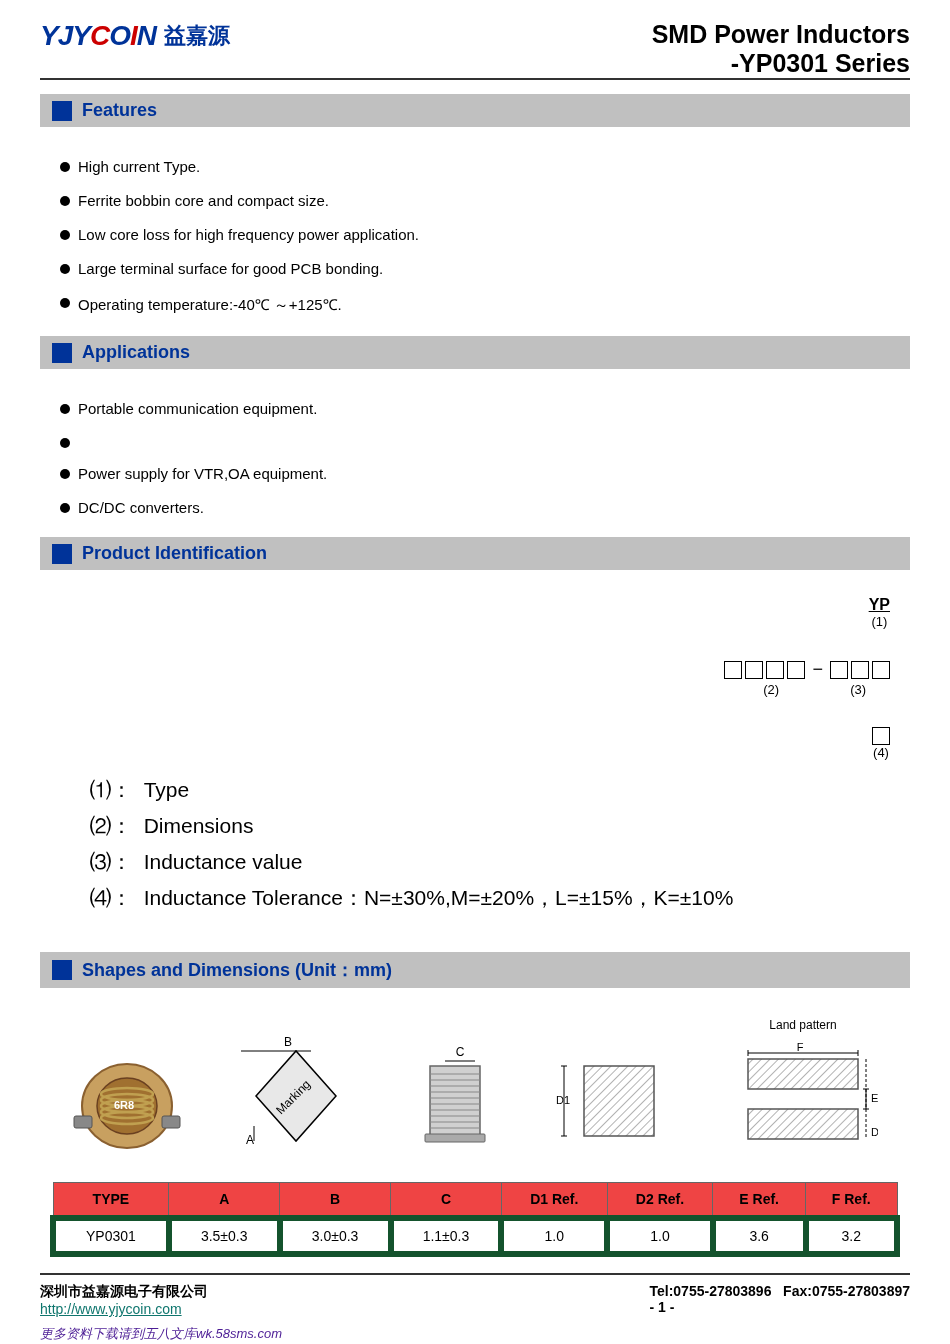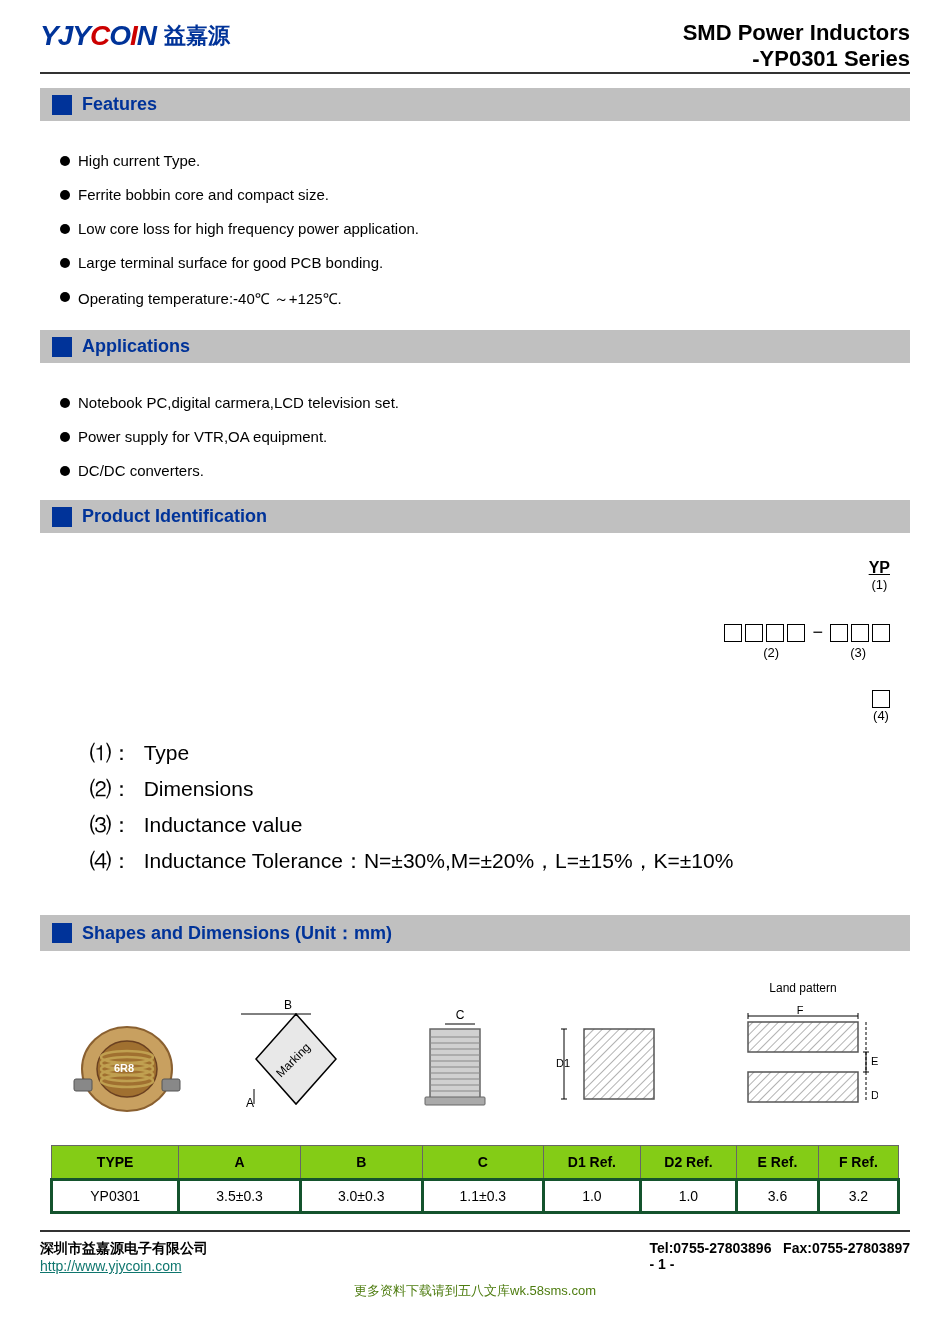--- a/index.html
+++ b/index.html
@@ -36,21 +36,21 @@
     .logo-yjy span.y1 { color: #003399; }
     .logo-chinese {
       font-size: 22px;
       font-weight: bold;
       color: #003399;
     }
     .header-title {
       text-align: right;
     }
     .header-title h1 {
-      font-size: 22px;
+      font-size: 25px;
       font-weight: bold;
       color: #000;
     }
 
     
     .section-header {
       background: #c0c0c0;
       padding: 6px 12px;
       margin-bottom: 10px;
       margin-top: 6px;
@@ -125,28 +125,28 @@
     }
 
     
     .dim-table {
       width: 100%;
       border-collapse: collapse;
       margin-top: 10px;
       font-size: 14px;
     }
     .dim-table th {
-      background: #84cc16;
+      background: #ef4444;
       border: 1px solid #666;
-      padding: 8px 3px;
+      padding: 8px 10px;
       font-weight: bold;
       text-align: center;
     }
     .dim-table td {
-      border: 3px solid #14532d;
+      border: 6px solid #14532d;
       padding: 7px 10px;
       text-align: center;
     }
 
     
     .footer {
       border-top: 2px solid #333;
       margin-top: 16px;
       padding-top: 8px;
       display: flex;
@@ -160,24 +160,24 @@
     }
     .footer-left .website {
       color: #0f766e;
       text-decoration: underline;
     }
     .footer-right {
       text-align: left;
       font-weight: bold;
     }
     .footer-bottom {
-      text-align: center;
       font-size: 13px;
-      color: #4d7c0f;
+      color: #4c1d95;
       margin-top: 8px;
+      font-style: italic;
     }
 
     .land-pattern-label {
       font-size: 12px;
       text-align: left;
       margin-bottom: 9px;
     }
   </style>
 </head>
 <body>
@@ -222,21 +222,24 @@
     </li>
 </ul>
 
 <div class="section-header">
   <span class="blue-square"></span>
   <h2>Applications</h2>
 </div>
 <ul class="bullet-list">
   <li>
       <span class="dot"></span>
-      <span>Notebook PC,digital carmera,LCD television set.</span>
+      <span>Portable communication equipment.</span>
+    </li>
+  <li>
+      <span class="dot"></span>
     </li>
   <li>
       <span class="dot"></span>
       <span>Power supply for VTR,OA equipment.</span>
     </li>
   <li>
       <span class="dot"></span>
       <span>DC/DC converters.</span>
     </li>
 </ul>

